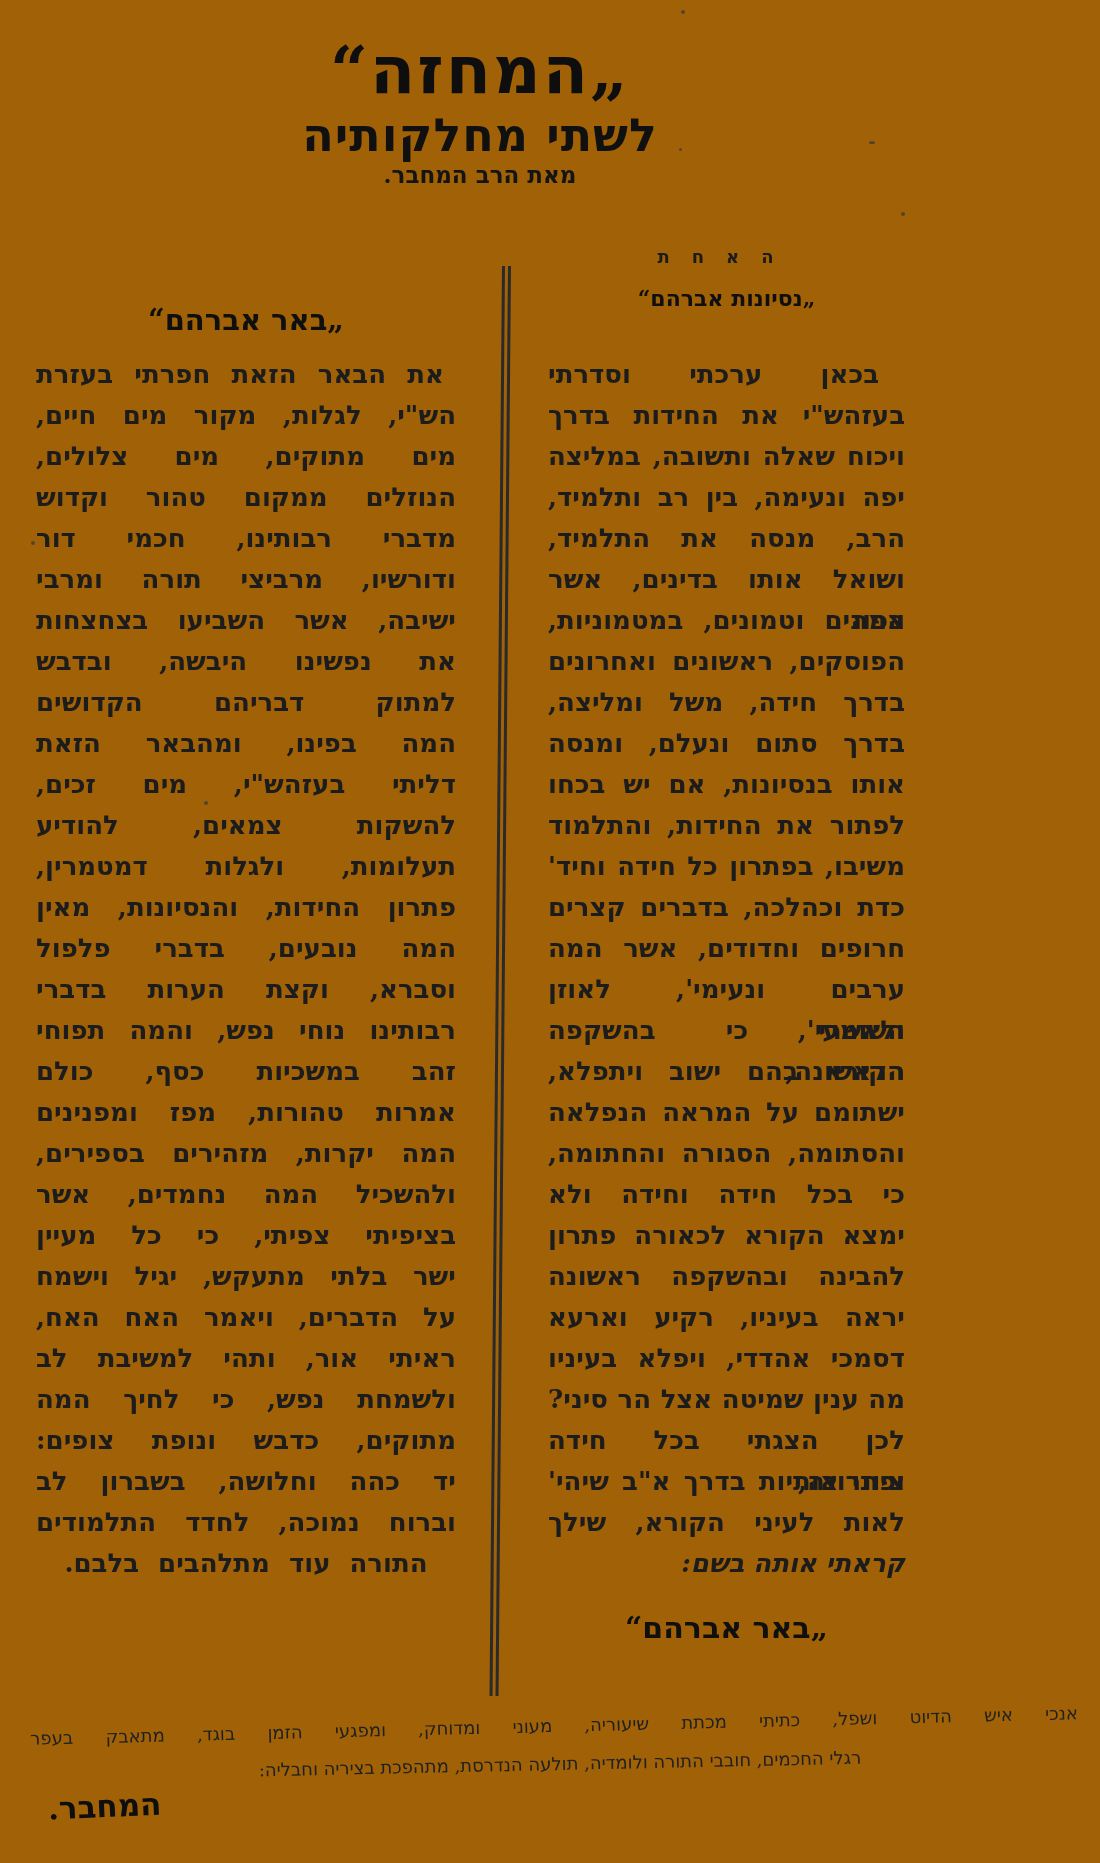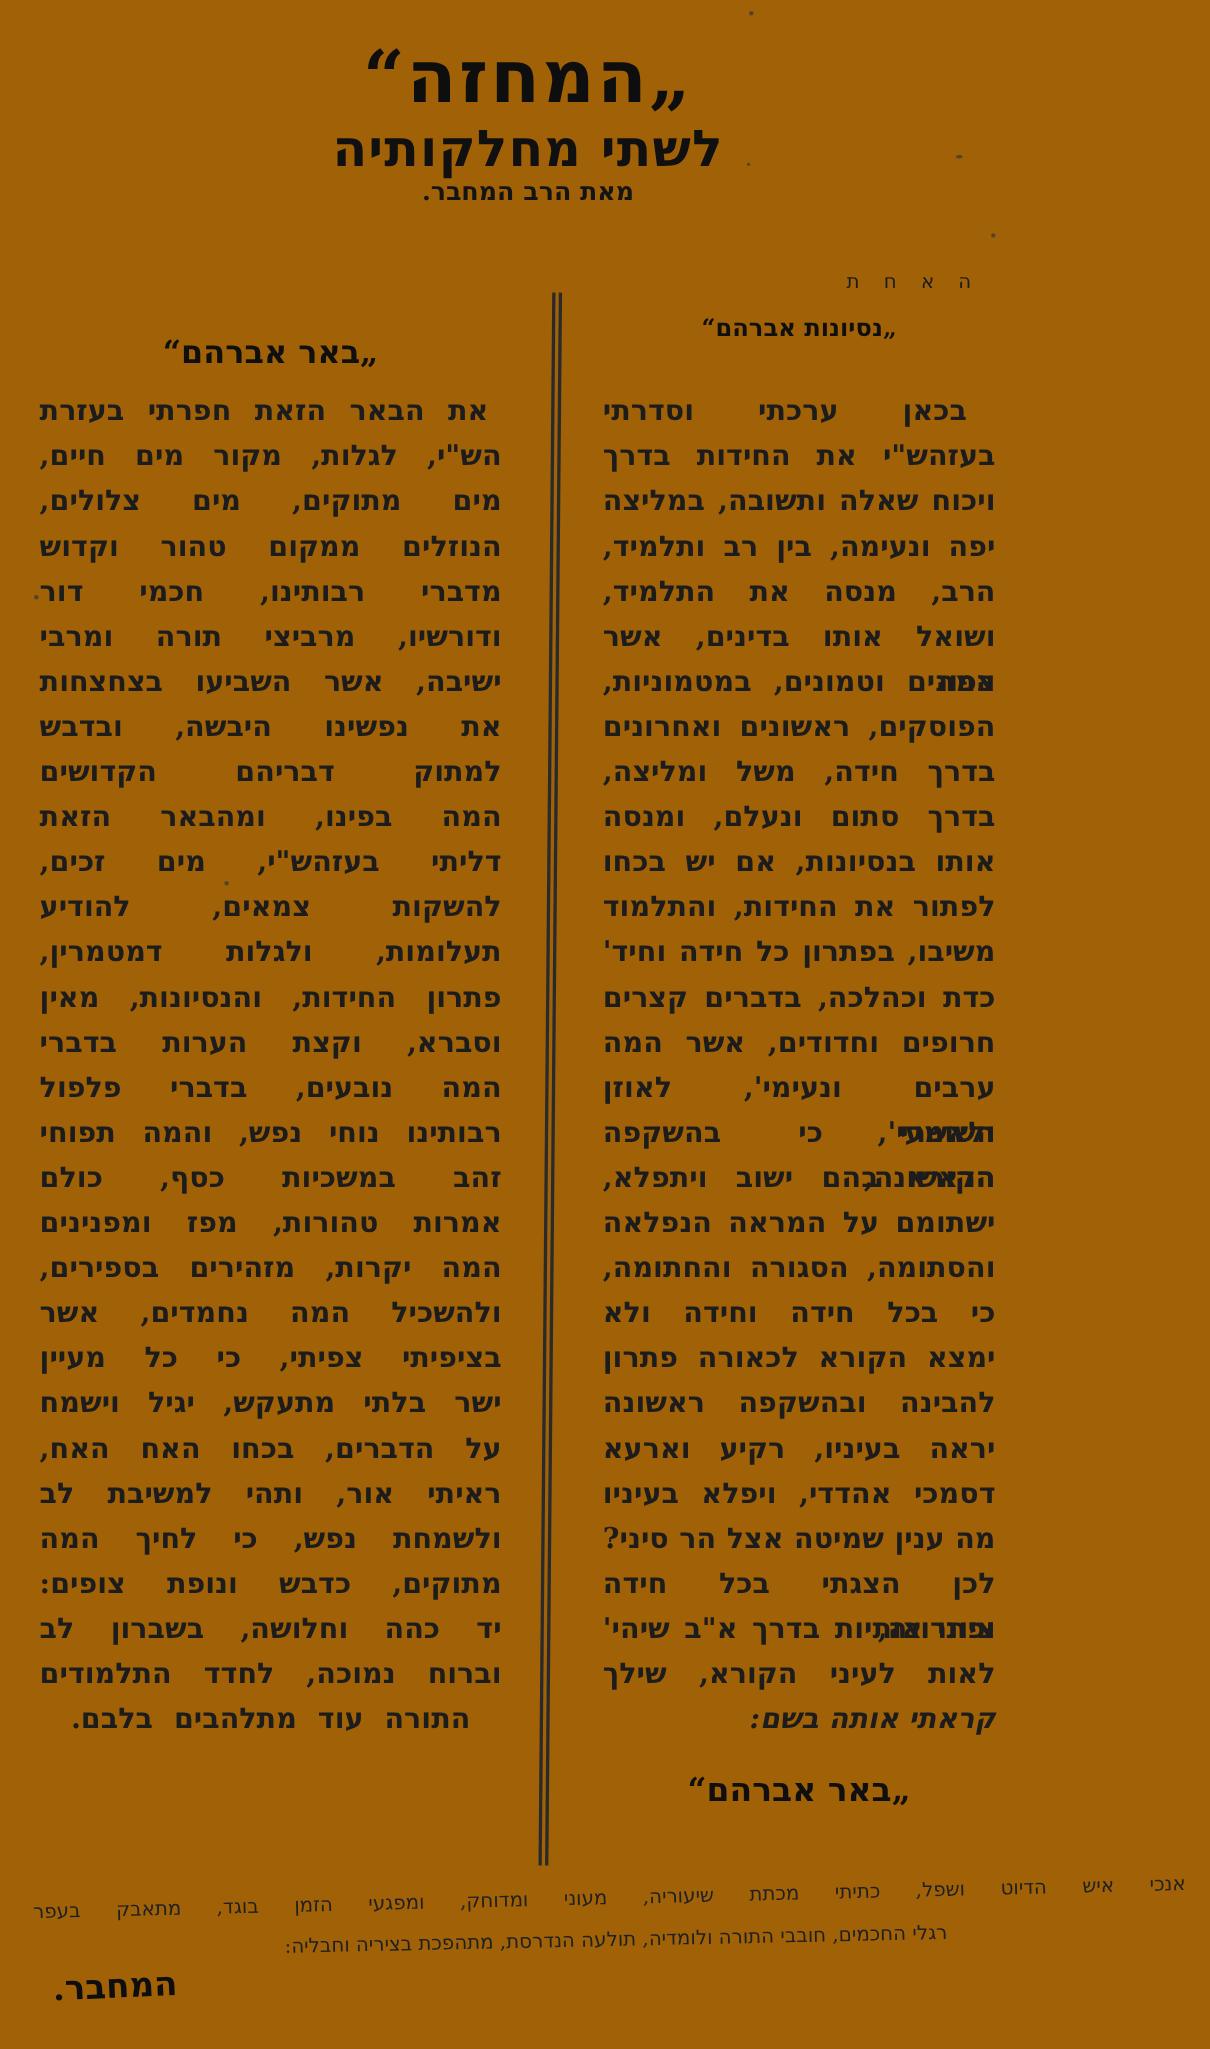--- a/index.html
+++ b/index.html
@@ -37,21 +37,21 @@
     position:absolute;left:502px;top:266px;height:1430px;width:3px;
     border-left:3px solid #2a2a2a;border-right:3px solid #2a2a2a;
     box-sizing:content-box;
     transform:rotate(0.5deg);transform-origin:top center;
   }
   
   .col{position:absolute;top:246px;}
   .col-right{left:548px;width:357px;}
   .col-left{left:36px;width:420px;}
   .part-label{
-    text-align:right;font-size:18px;font-weight:normal;
+    text-align:center;font-size:18px;font-weight:bold;
     letter-spacing:22px;line-height:22px;color:#1b1b1b;
   }
   .col-header{
     text-align:center;font-size:22px;font-weight:bold;color:#0f0f0f;
     line-height:40px;margin-top:10px;
   }
   .col-left .col-header{margin-top:54px;font-size:29px;}
   .body{margin-top:36px;}
   .col-left .body{margin-top:14px;}
   .tline{
@@ -158,30 +158,30 @@
         <div class="tline">מדברי רבותינו, חכמי דור</div>
         <div class="tline">ודורשיו, מרביצי תורה ומרבי</div>
         <div class="tline">ישיבה, אשר השביעו בצחצחות</div>
         <div class="tline">את נפשינו היבשה, ובדבש</div>
         <div class="tline">למתוק דבריהם הקדושים</div>
         <div class="tline">המה בפינו, ומהבאר הזאת</div>
         <div class="tline">דליתי בעזהש"י, מים זכים,</div>
         <div class="tline">להשקות צמאים, להודיע</div>
         <div class="tline">תעלומות, ולגלות דמטמרין,</div>
         <div class="tline">פתרון החידות, והנסיונות, מאין</div>
+        <div class="tline">המה נובעים, בדברי פלפול</div>
         <div class="tline">וסברא, וקצת הערות בדברי</div>
-        <div class="tline">המה נובעים, בדברי פלפול</div>
         <div class="tline">רבותינו נוחי נפש, והמה תפוחי</div>
         <div class="tline">זהב במשכיות כסף, כולם</div>
         <div class="tline">אמרות טהורות, מפז ומפנינים</div>
         <div class="tline">המה יקרות, מזהירים בספירים,</div>
         <div class="tline">ולהשכיל המה נחמדים, אשר</div>
         <div class="tline">בציפיתי צפיתי, כי כל מעיין</div>
         <div class="tline">ישר בלתי מתעקש, יגיל וישמח</div>
-        <div class="tline">על הדברים, בכחו האח האח,</div>
+        <div class="tline">על הדברים, ויאמר האח האח,</div>
         <div class="tline">ראיתי אור, ותהי למשיבת לב</div>
         <div class="tline">ולשמחת נפש, כי לחיך המה</div>
         <div class="tline">מתוקים, כדבש ונופת צופים:</div>
         <div class="tline">יד כהה וחלושה, בשברון לב</div>
         <div class="tline">וברוח נמוכה, לחדד התלמודים</div>
         <div class="tline last-center">התורה עוד מתלהבים בלבם.</div>
       </div>
   </div>
 
   <div class="footnote-1">אנכי איש הדיוט ושפל, כתיתי מכתת שיעוריה, מעוני ומדוחק, ומפגעי הזמן בוגד, מתאבק בעפר</div>

